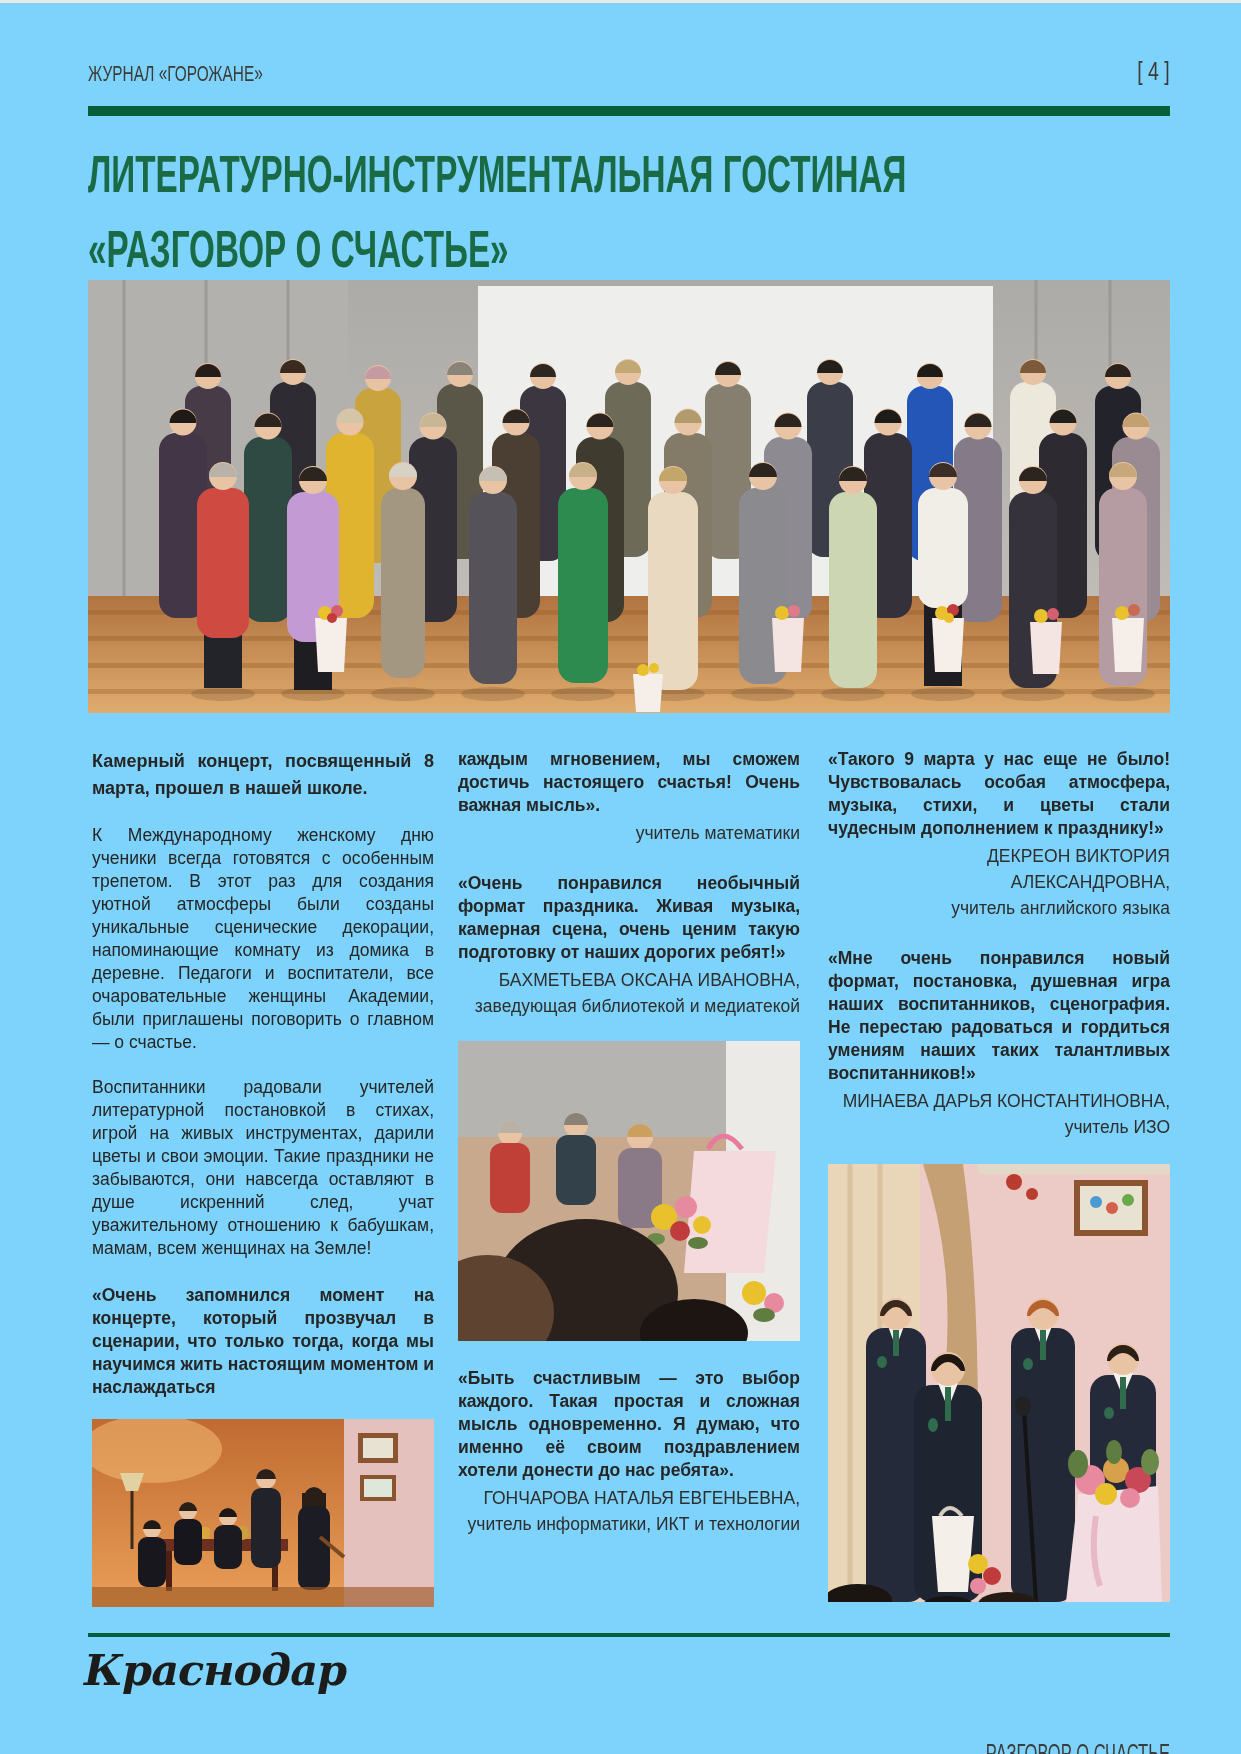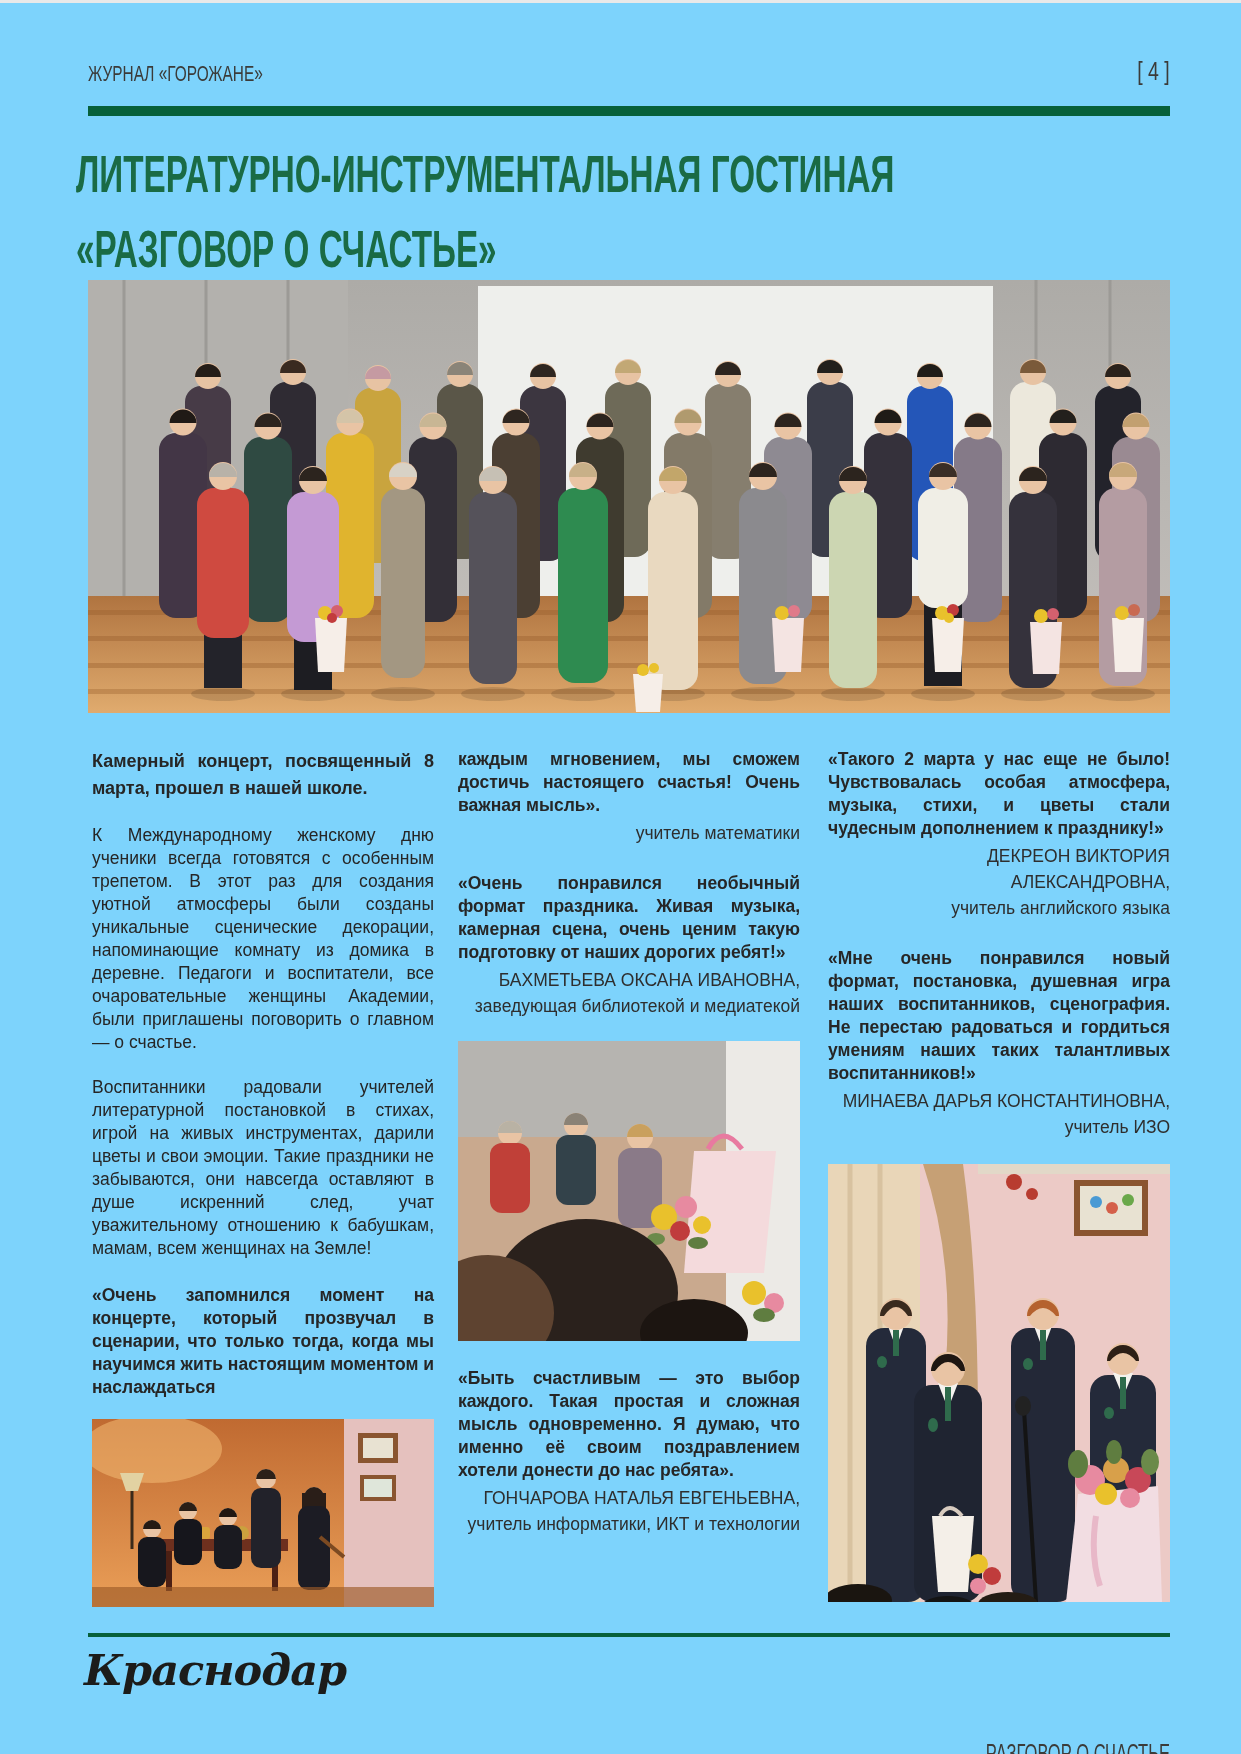--- a/index.html
+++ b/index.html
@@ -37,21 +37,21 @@
 <div id="page">
 
   <div id="journal-title" class="abs" style="left:88px;top:58px;">
     <span class="cond">ЖУРНАЛ «ГОРОЖАНЕ»</span>
   </div>
   <div id="page-num" class="abs" style="right:71px;top:54px;text-align:right;">
     <span class="cond-r">[ 4 ]</span>
   </div>
   <div class="abs" style="left:88px;top:103px;width:1082px;height:10px;background:var(--green);"></div>
 
-  <div id="headline" class="abs" style="left:76px;top:140px;width:1100px;">
+  <div id="headline" class="abs" style="left:88px;top:140px;width:1100px;">
     <div><span class="cond hl">ЛИТЕРАТУРНО-ИНСТРУМЕНТАЛЬНАЯ ГОСТИНАЯ</span></div>
     <div><span class="cond hl">«РАЗГОВОР О СЧАСТЬЕ»</span></div>
   </div>
 
   <div class="abs photo" style="left:88px;top:277px;width:1082px;height:433px;">
     <svg viewBox="0 0 1082 433" preserveAspectRatio="none">
       <defs>
         <linearGradient id="wallg" x1="0" y1="0" x2="0" y2="1">
           <stop offset="0" stop-color="#adaba7"></stop>
             <stop offset="1" stop-color="#c6c2be"></stop>
@@ -407,21 +407,21 @@
       </svg>
     </div>
     <div class="para bold" style="margin-top:26px;">«Быть счастливым — это выбор каждого. Такая простая и сложная мысль одновременно. Я думаю, что именно её своим поздравлением хотели донести до нас ребята».</div>
     <div class="attr" style="margin-top:3px;">
       <div>ГОНЧАРОВА НАТАЛЬЯ ЕВГЕНЬЕВНА,</div>
       <div>учитель информатики, ИКТ и технологии</div>
     </div>
   </div>
 
   <div class="col" style="left:828px;">
-    <div class="para bold">«Такого 2 марта у нас еще не было! Чувствовалась особая атмосфера, музыка, стихи, и цветы стали чудесным дополнением к празднику!»</div>
+    <div class="para bold">«Такого 9 марта у нас еще не было! Чувствовалась особая атмосфера, музыка, стихи, и цветы стали чудесным дополнением к празднику!»</div>
     <div class="attr" style="margin-top:3px;">
       <div>ДЕКРЕОН ВИКТОРИЯ АЛЕКСАНДРОВНА,</div>
       <div>учитель английского языка</div>
     </div>
     <div class="para bold" style="margin-top:26px;">«Мне очень понравился новый формат, постановка, душевная игра наших воспитанников, сценография.  Не перестаю радоваться и гордиться умениям наших таких талантливых воспитанников!»</div>
     <div class="attr" style="margin-top:3px;">
       <div>МИНАЕВА ДАРЬЯ КОНСТАНТИНОВНА,</div>
       <div>учитель ИЗО</div>
     </div>
     <div class="photo" style="margin-top:24px;height:438px;">

